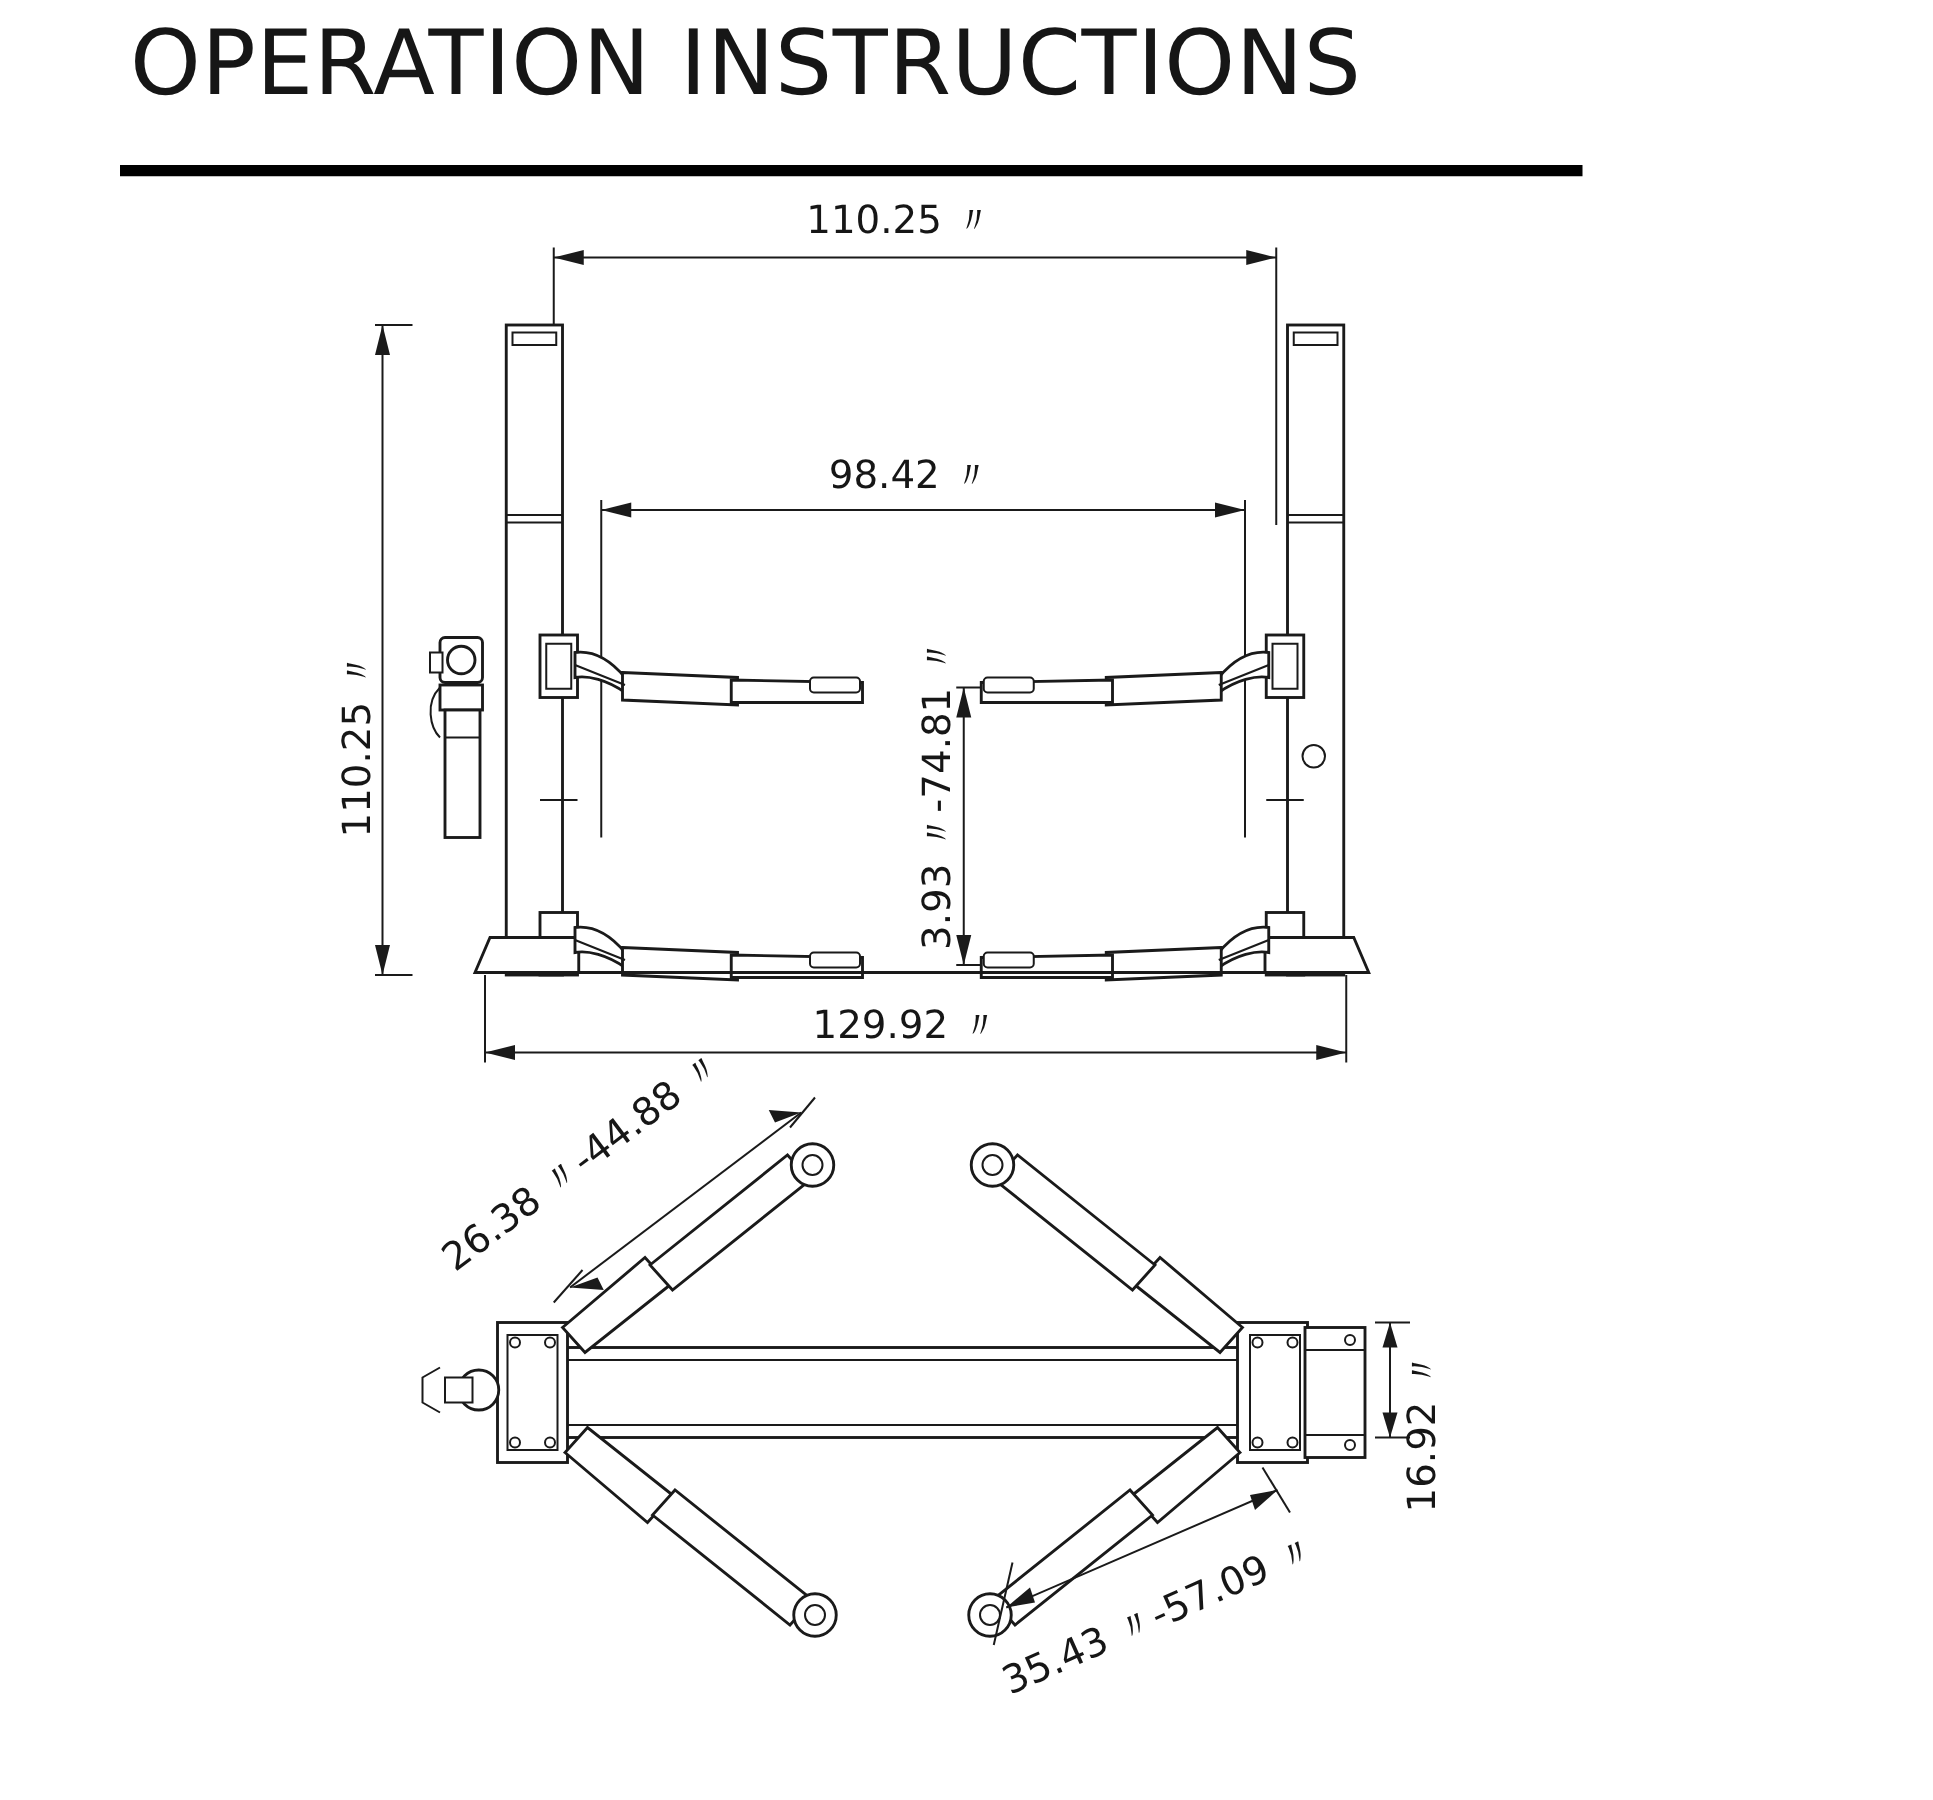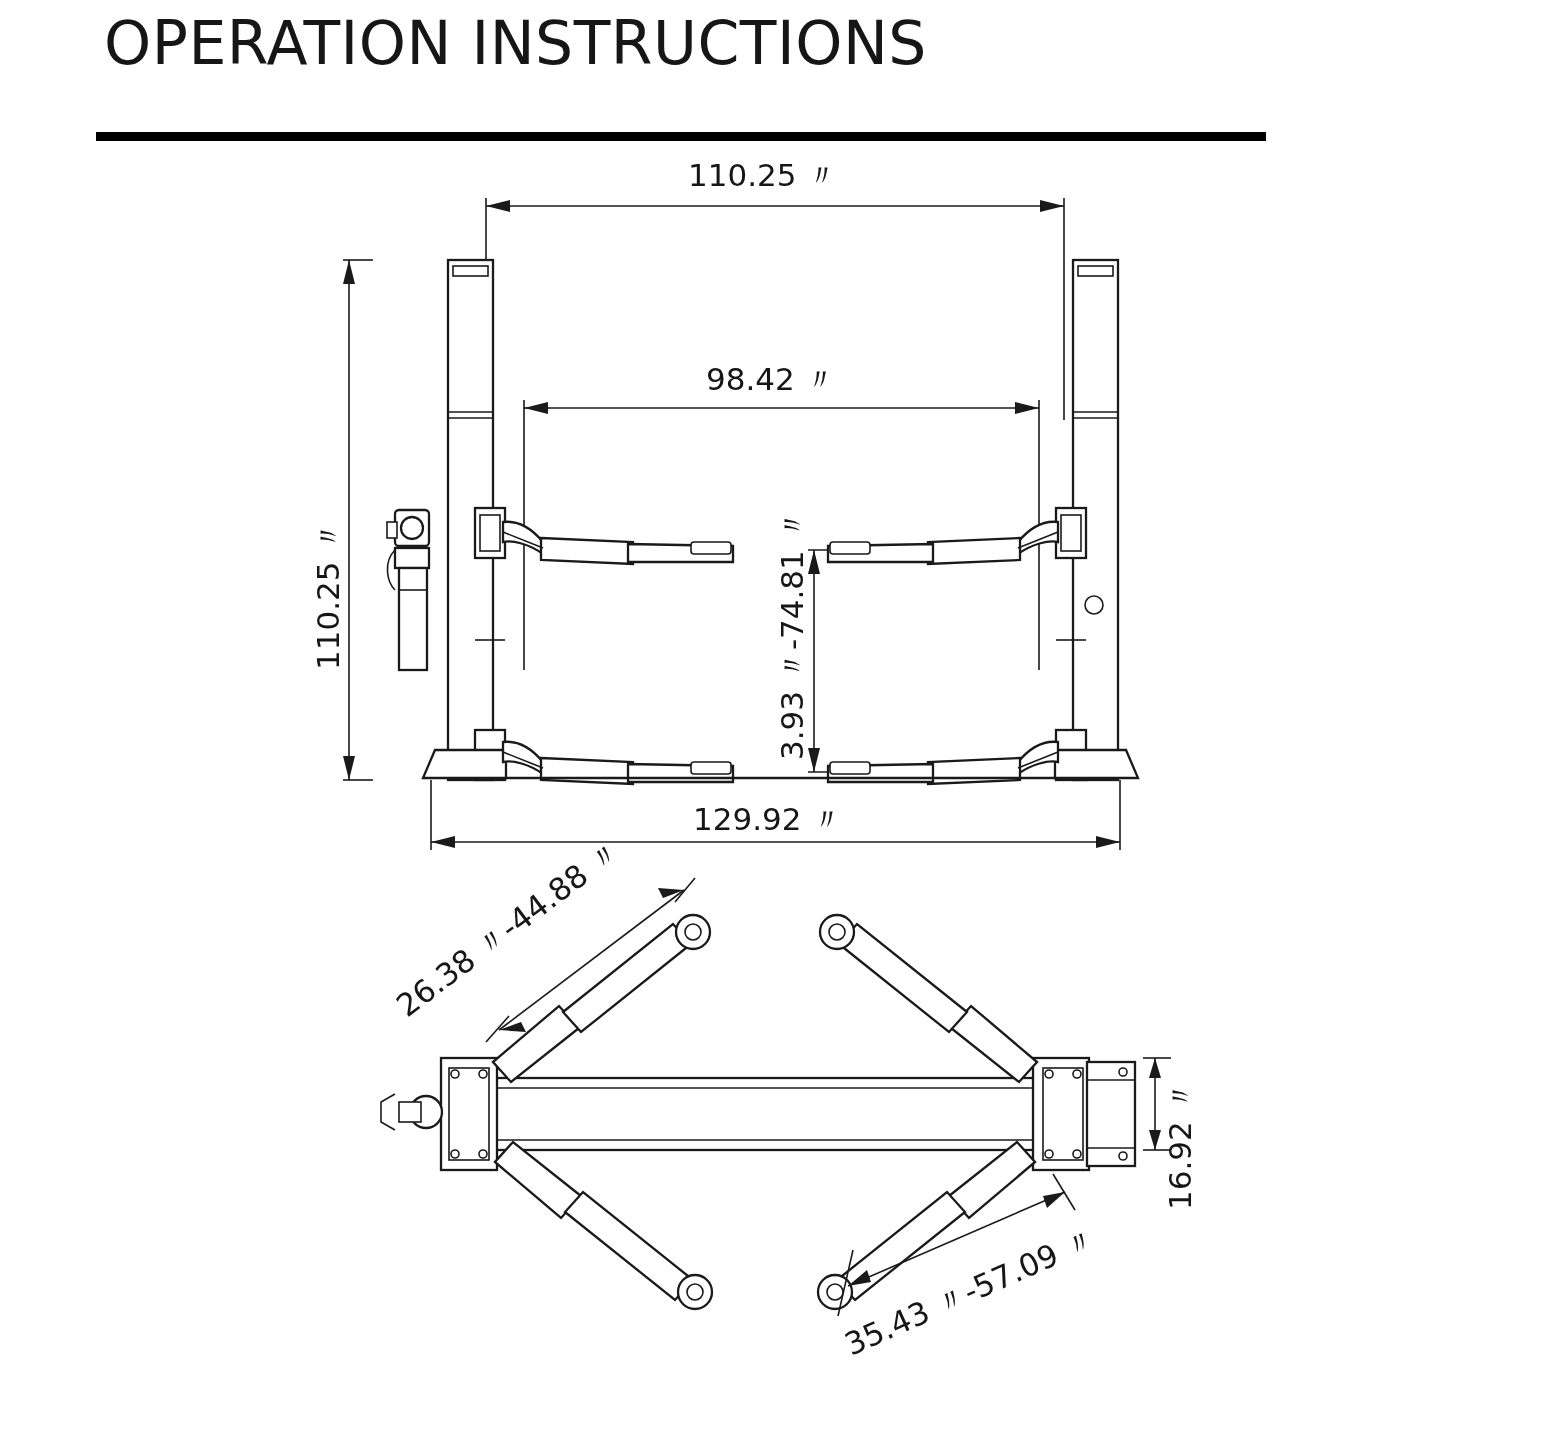--- a/index.html
+++ b/index.html
@@ -12,41 +12,40 @@
     height: 1440px;
     position: relative;
     font-family: "DejaVu Sans", "Liberation Sans", sans-serif;
     color: #1a1a1a;
     overflow: hidden;
   }
   #page-title {
     position: absolute;
     left: 104px;
     top: 8px;
-    font-size: 60px;
+    font-size: 72px;
     font-weight: 400;
     letter-spacing: 0.5px;
     color: #161616;
     white-space: nowrap;
   }
   #title-rule {
     position: absolute;
     left: 96px;
     top: 132px;
     width: 1170px;
     height: 9px;
     background: #000000;
   }
   #drawing-area {
     position: absolute;
     left: 0;
     top: 150px;
     width: 1415px;
     height: 1290px;
-    padding-left: 43px;
   }
   svg.dwg {
     display: block;
   }
   .dimtext {
     font-family: "DejaVu Sans", "Liberation Sans", sans-serif;
     font-size: 31px;
     fill: #161616;
   }
   .ln {

